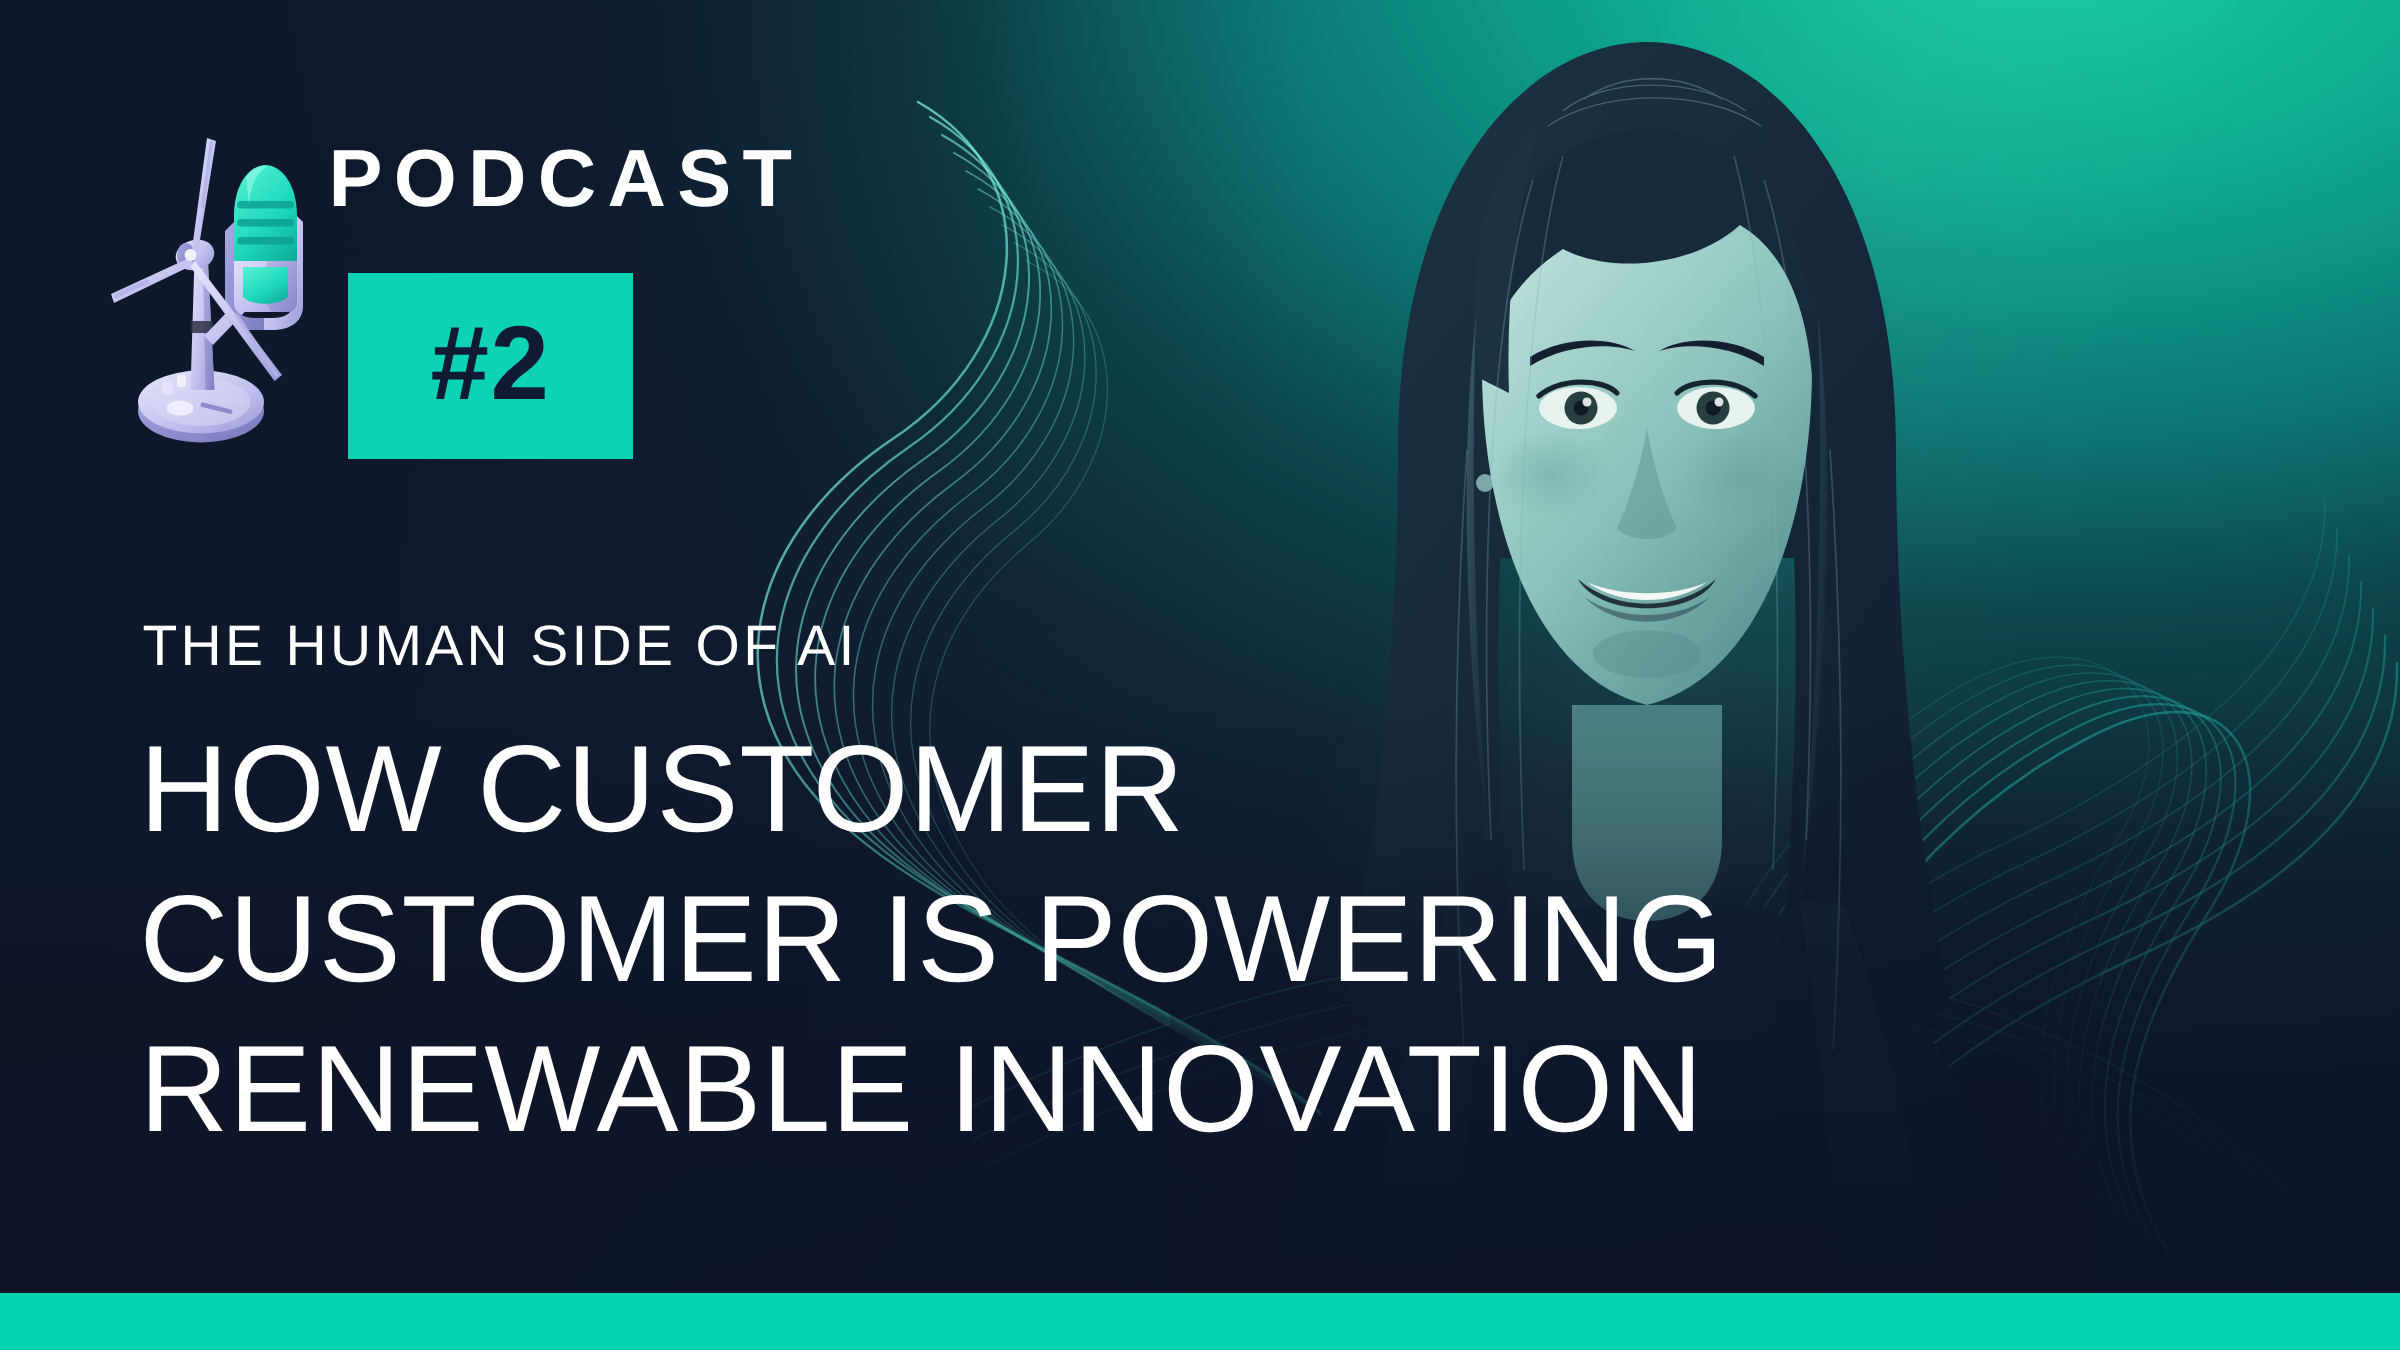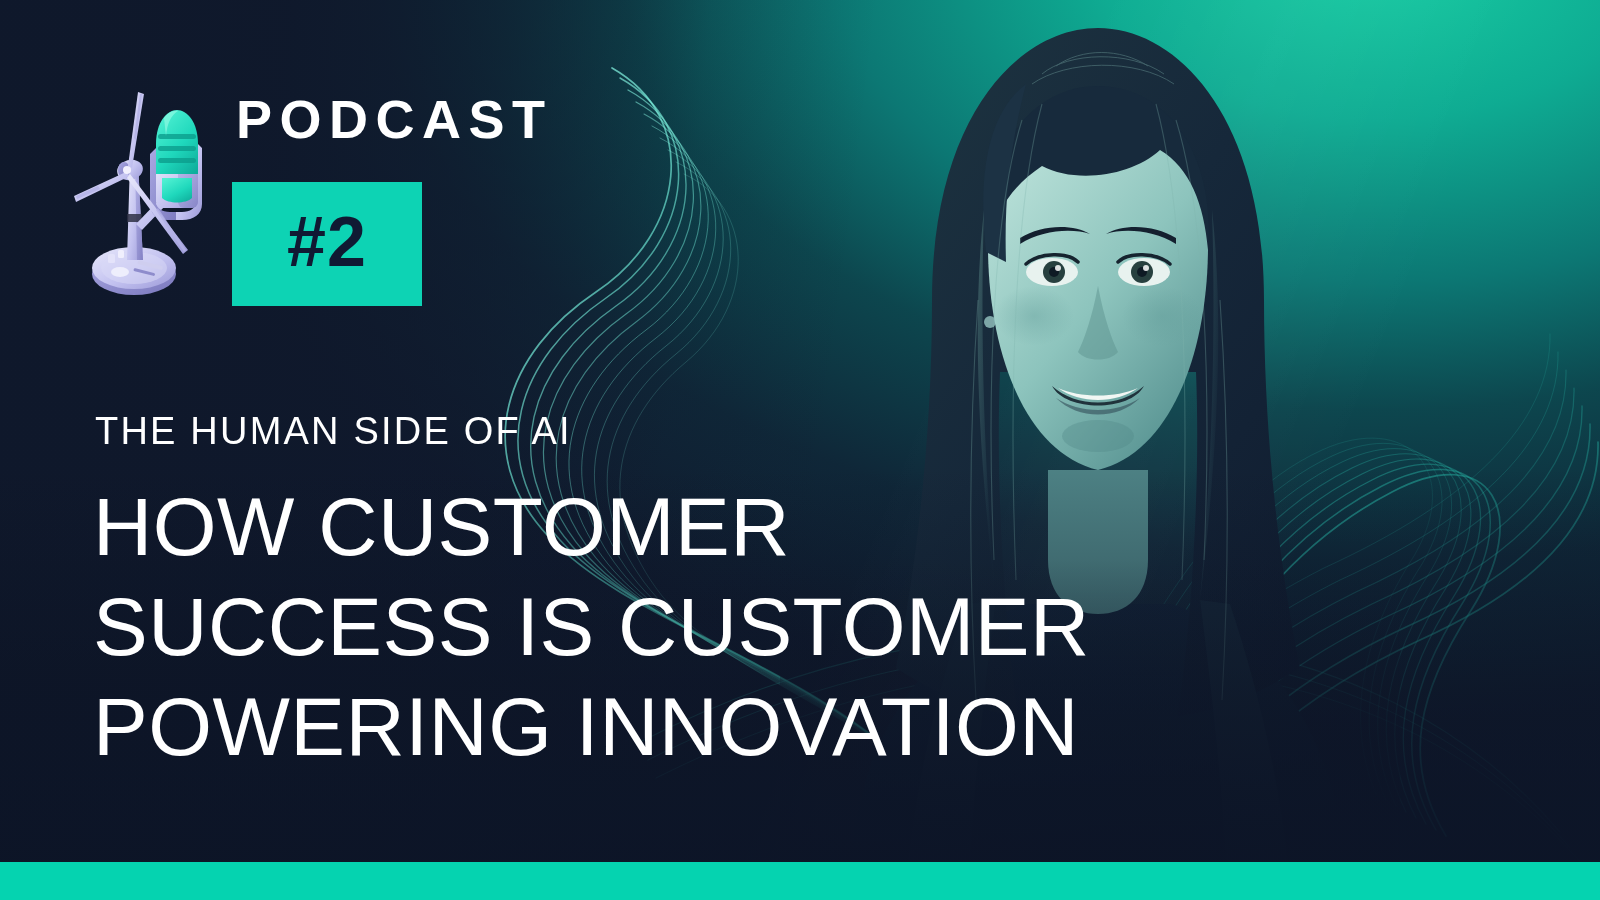--- a/index.html
+++ b/index.html
@@ -109,21 +109,21 @@
     left: 72px;
     top: 78px;
     width: 148px;
     height: 230px;
   }
   .logo svg { display: block; }
 
   
   .kicker {
     position: absolute;
-    left: 236px;
+    left: 219px;
     top: 92px;
     font-size: 54px;
     font-weight: bold;
     color: #ffffff;
     letter-spacing: 7.5px;
     line-height: 1;
     white-space: nowrap;
   }
 
   .episode-badge {
@@ -433,19 +433,19 @@
   <div class="kicker">PODCAST</div>
 
   <div class="episode-badge">
     <span class="num">#2</span>
   </div>
 
   <div class="eyebrow">THE HUMAN SIDE OF AI</div>
 
   <div class="headline">
     <span class="hl-line">HOW CUSTOMER</span>
-    <span class="hl-line">SUCCESS IS CUSTOMER</span>
-    <span class="hl-line">POWERING INNOVATION</span>
+    <span class="hl-line">CUSTOMER IS POWERING</span>
+    <span class="hl-line">RENEWABLE INNOVATION</span>
   </div>
 
   <div class="bottom-bar"></div>
 
 </div>
 
 </body></html>

